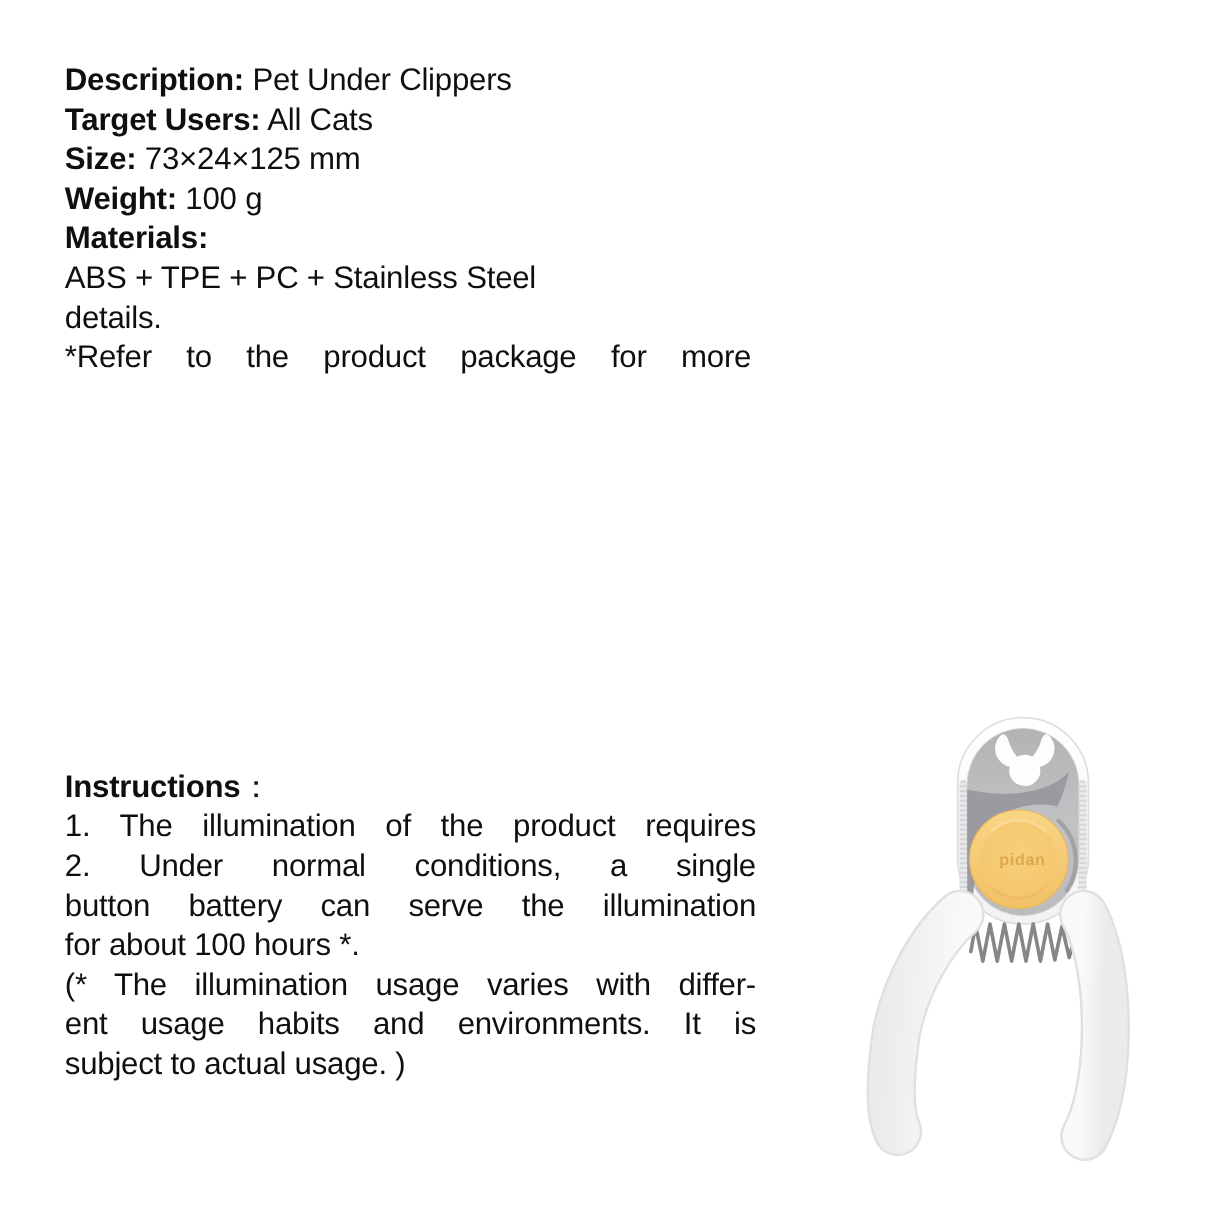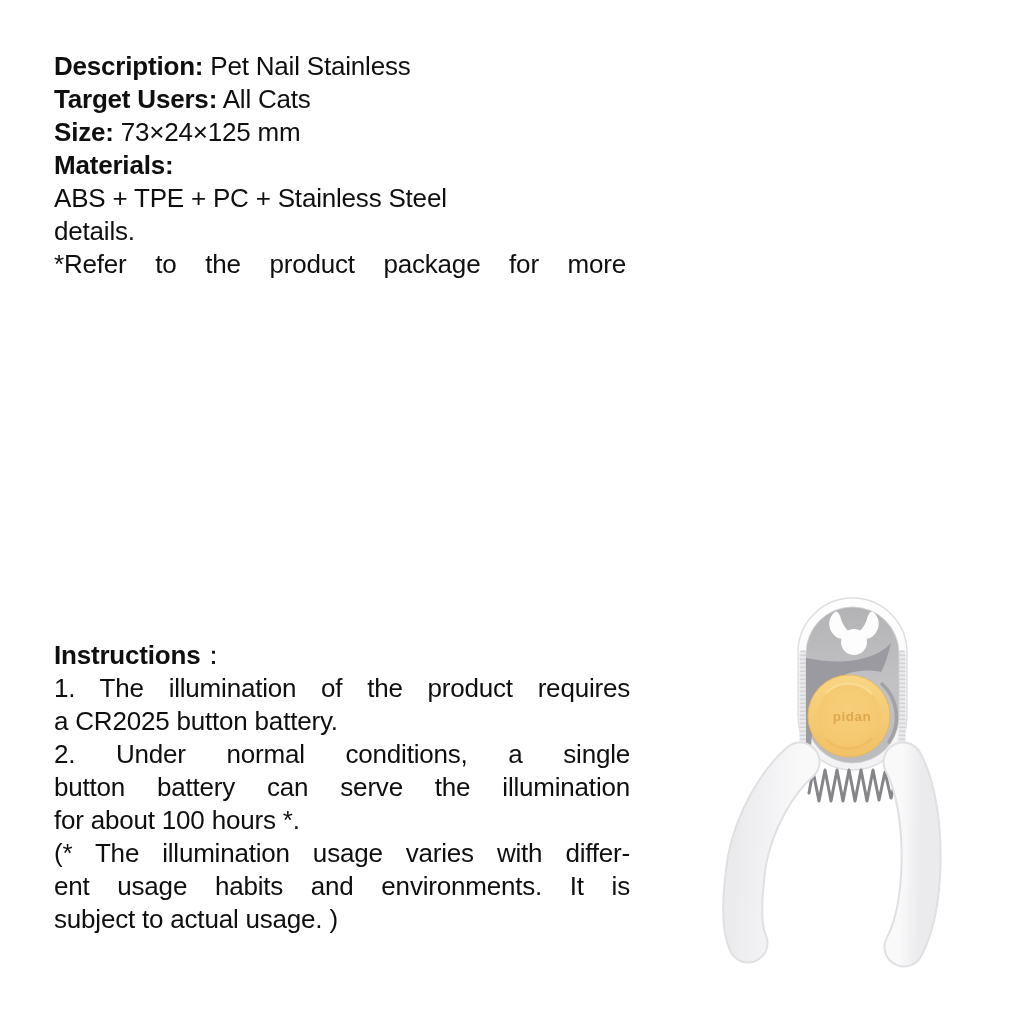--- a/index.html
+++ b/index.html
@@ -33,52 +33,53 @@
   }
 </style>
 </head>
 <body>
 
 <div>
 
   <section id="specs" class="textblock">
     <div class="line">
       <span class="b">Description:</span>
-      <span>Pet Nail Stainless</span>
+      <span>Pet Under Clippers</span>
     </div>
     <div class="line">
       <span class="b">Target Users:</span>
       <span>All Cats</span>
     </div>
     <div class="line">
       <span class="b">Size:</span>
       <span>73×24×125 mm</span>
+    </div>
+    <div class="line">
+      <span class="b">Weight:</span>
+      <span>100 g</span>
     </div>
     <div class="line">
       <span class="b">Materials:</span>
       <span></span>
     </div>
     <div class="line">
       <span>ABS + TPE + PC + Stainless Steel</span>
     </div>
     <div class="line">
       <span>details.</span>
     </div>
     <div class="line jl">
       <span>*Refer to the product package for more</span>
     </div>
   </section>
 
   <section id="instructions" class="textblock">
     <div class="line"><span class="b">Instructions</span><span>：</span></div>
     <div class="line jl">
       <span>1. The illumination of the product requires</span>
-    </div>
-    <div class="line">
-      <span>a CR2025 button battery.</span>
     </div>
     <div class="line jl">
       <span>2. Under normal conditions, a single</span>
     </div>
     <div class="line jl">
       <span>button battery can serve the illumination</span>
     </div>
     <div class="line">
       <span>for about 100 hours *.</span>
     </div>

